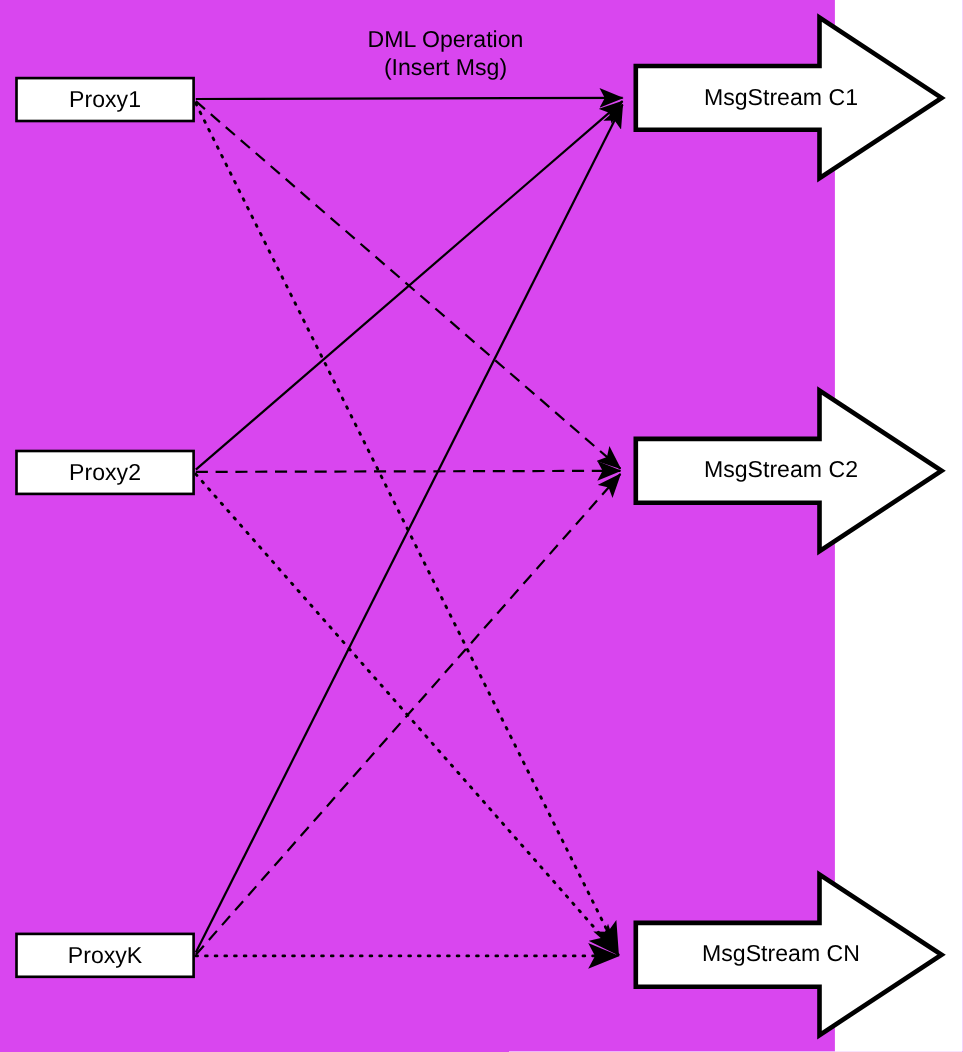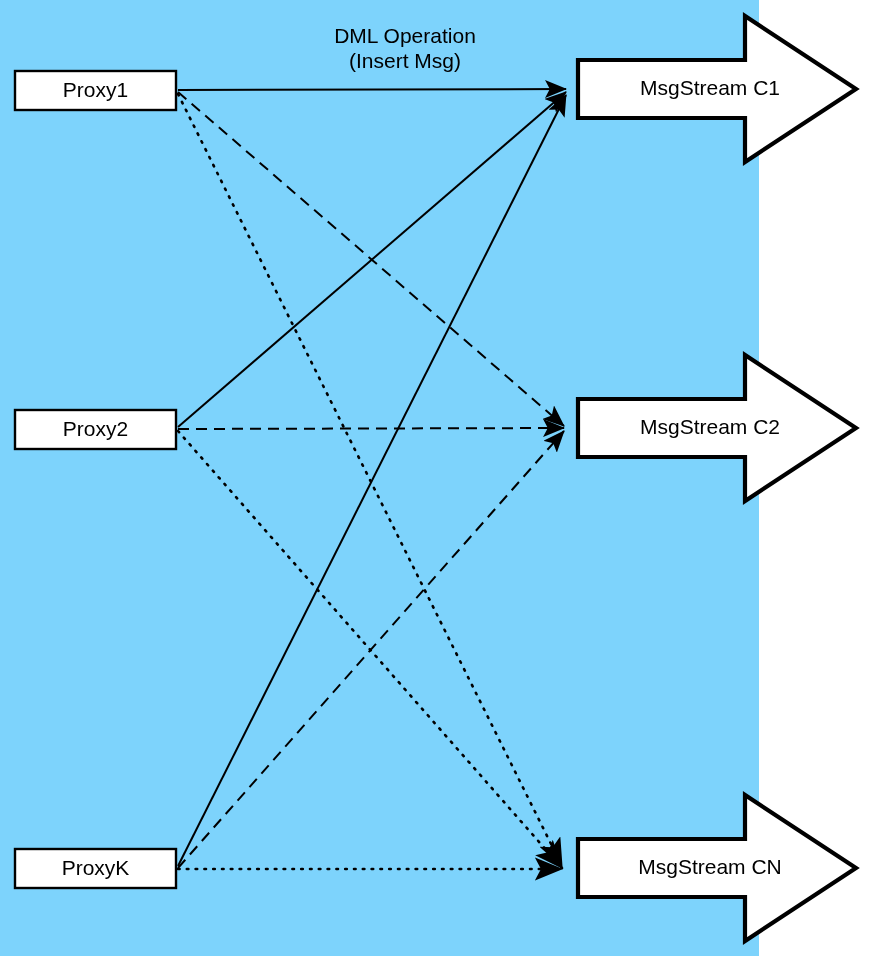--- a/index.html
+++ b/index.html
@@ -11,21 +11,21 @@
     width: 875px;
     height: 956px;
     font-family: "Liberation Sans", sans-serif;
     color: #000000;
     overflow: hidden;
   }
   #diagram-root {
     position: relative;
     width: 759px;
     height: 956px;
-    background: #7dd3fc;
+    background: #d946ef;
   }
   svg#diagram-canvas {
     position: absolute;
     left: 0;
     top: 0;
     width: 875px;
     height: 956px;
     display: block;
   }
   .node-box {

